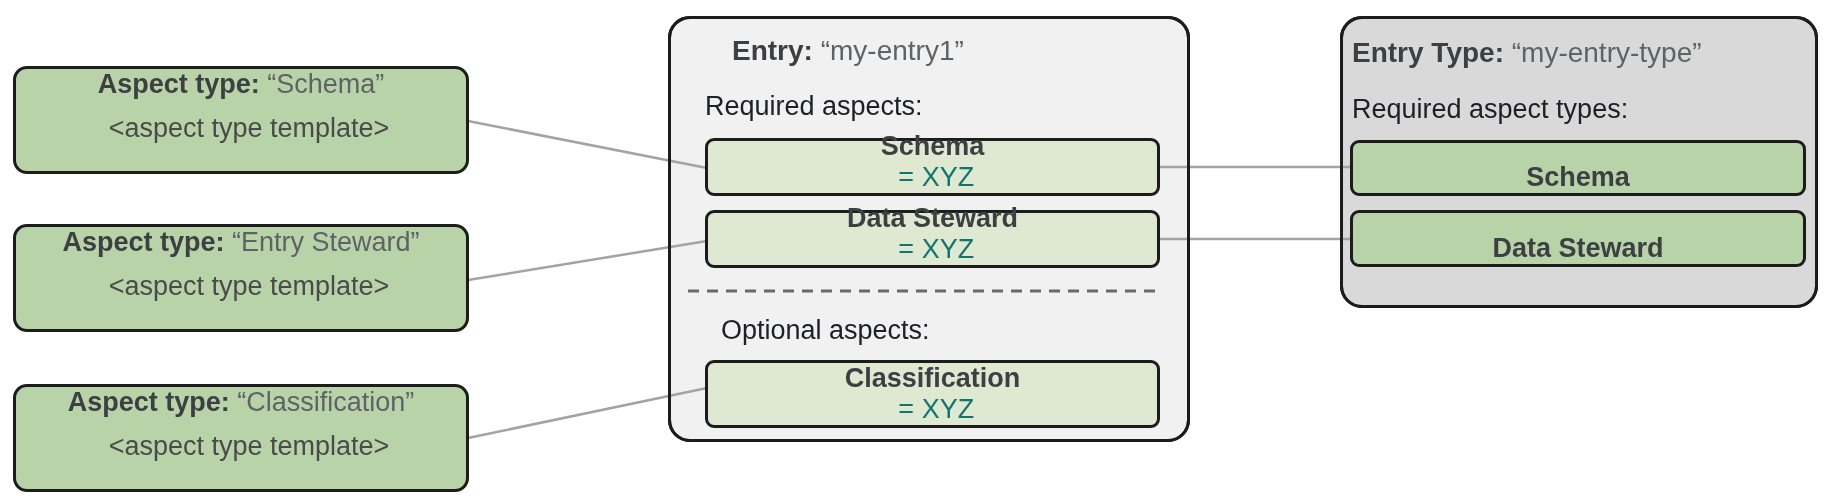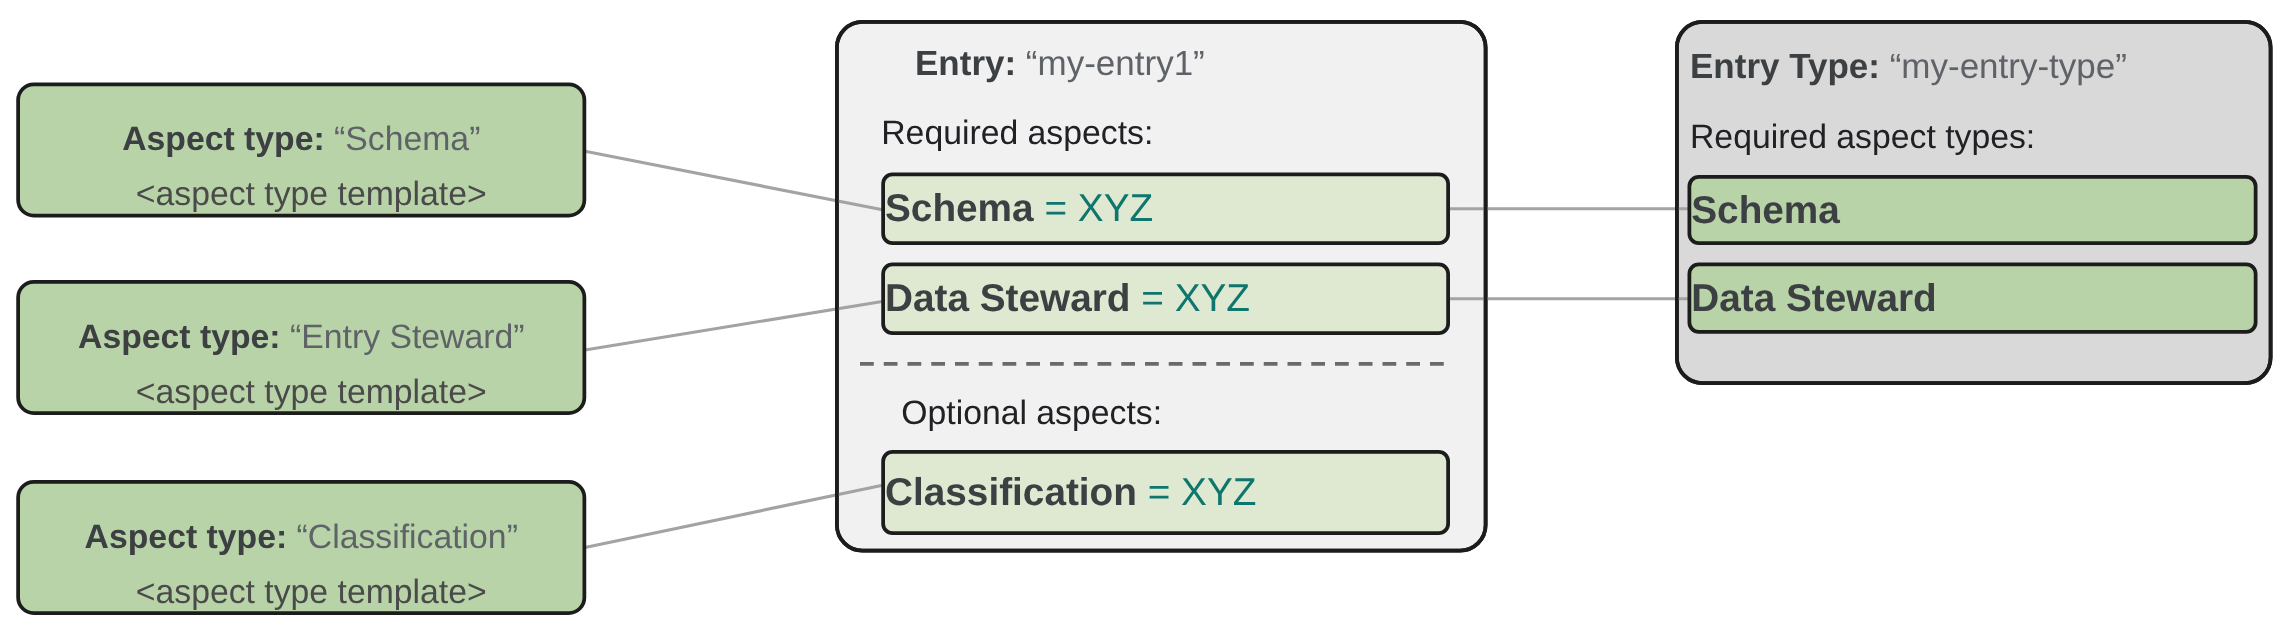--- a/index.html
+++ b/index.html
@@ -31,38 +31,38 @@
   
   svg.connectors { position:absolute; left:0; top:0; width:1828px; height:504px; pointer-events:none; }
   .conn { stroke:#a3a3a3; stroke-width:2.5; }
   .dash { stroke:#6a6a6a; stroke-width:3; stroke-dasharray:11 8; }
 
   
   .aspect-box {
     position:absolute; left:13px; width:456px; height:108px;
     background:#b9d3a8; border:3px solid #1c1c1c; border-radius:14px;
     box-sizing:border-box; display:flex; flex-direction:column;
-    align-items:center; justify-content:flex-end; gap:13px;
+    align-items:center; justify-content:flex-start; gap:13px;
     font-size:27px; color:#4a4a4a;
   }
   .aspect-box .t1 { white-space:pre; }
   .b  { font-weight:bold; color:#3c4043; }
   .q  { color:#5f6368; }
   .tpl { color:#4a4a4a;margin-left:16px; }
 
   
   .box-title { position:absolute; font-size:28px; white-space:pre; }
   .section-label { position:absolute; font-size:27px; color:#202124; white-space:pre; }
 
   
   .chip {
     position:absolute; box-sizing:border-box;
     border:3px solid #1c1c1c; border-radius:9px;
-    display:flex; align-items:center; justify-content:flex-start;
-    font-size:31px; color:#3c4043;
+    display:flex; align-items:center; justify-content:flex-end;
+    font-size:27px; color:#3c4043;flex-direction:column;
   }
   .chip-light { background:#dfe9d2; }
   .chip-green { background:#b9d3a8; }
   .suffix { white-space:pre; color:#0f766e; }
 </style>
 </head>
 <body>
 
 <div class="canvas">
 

